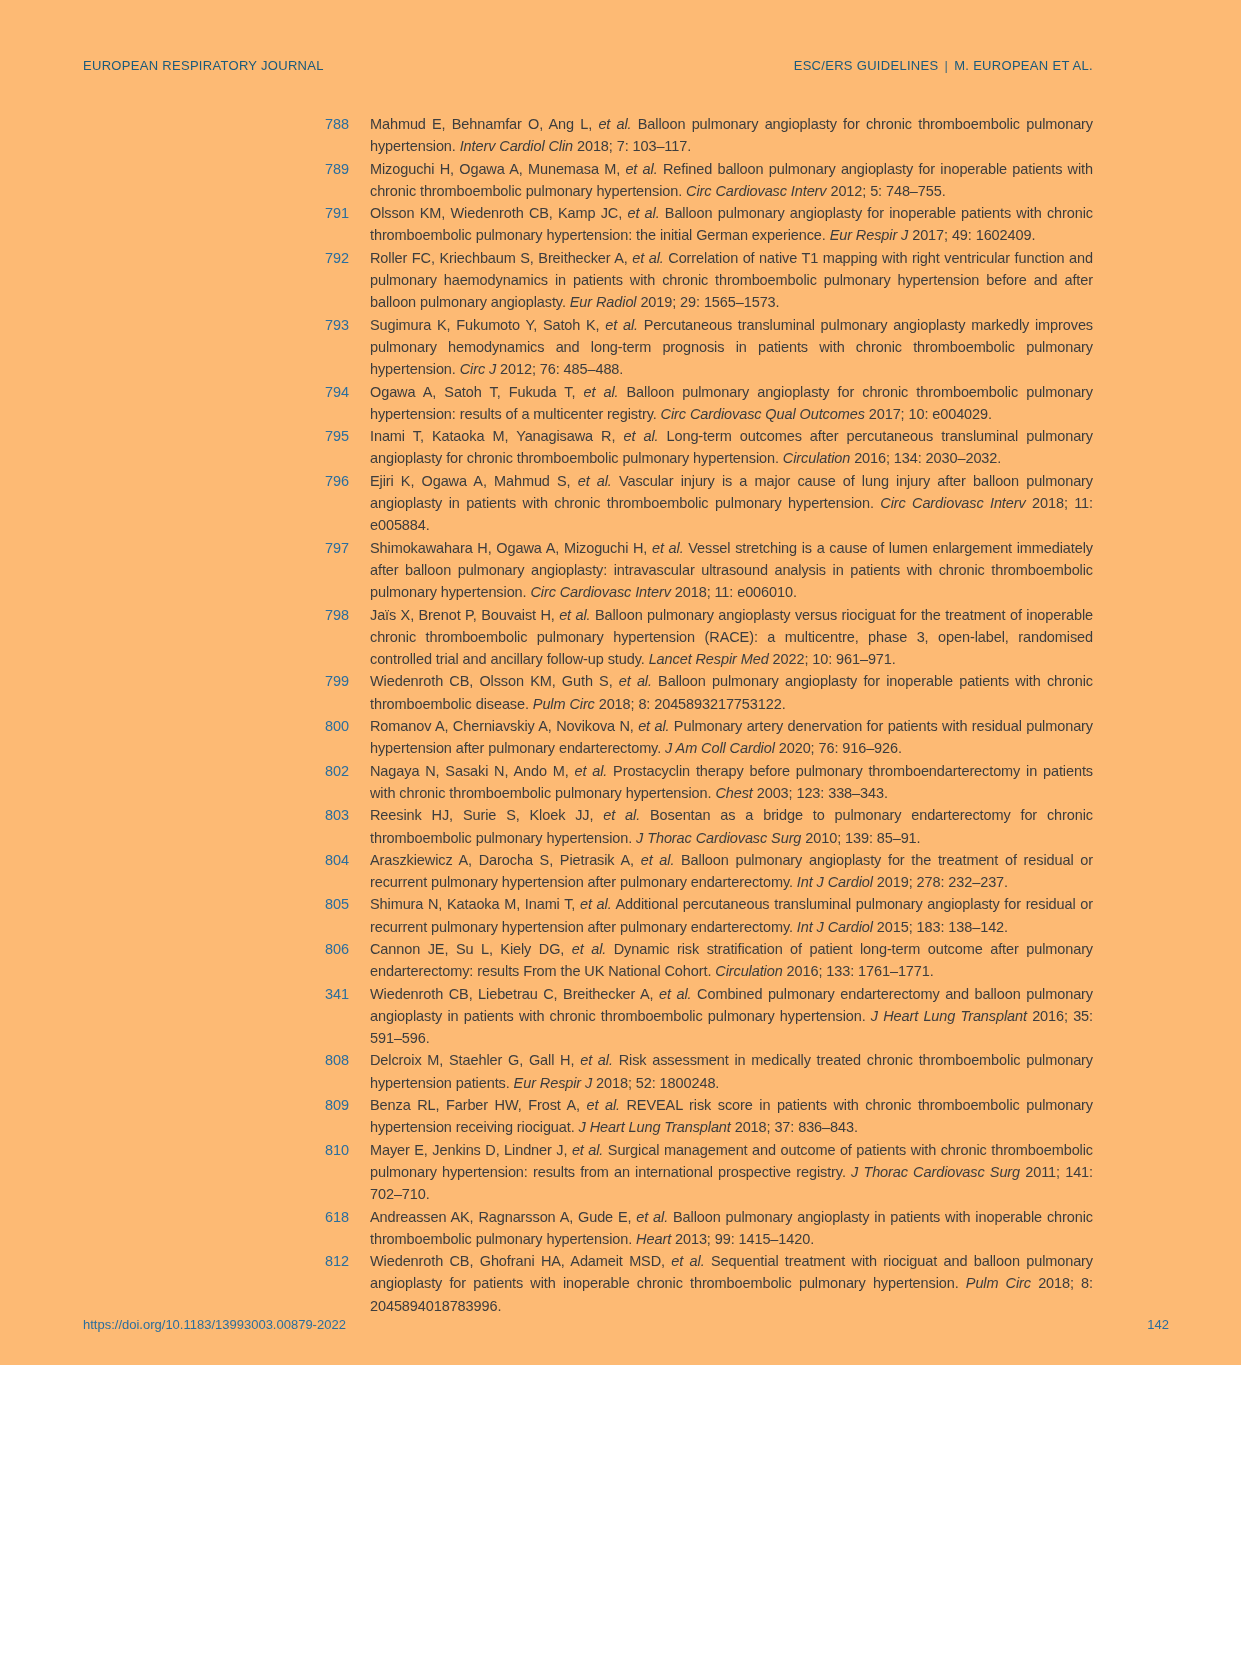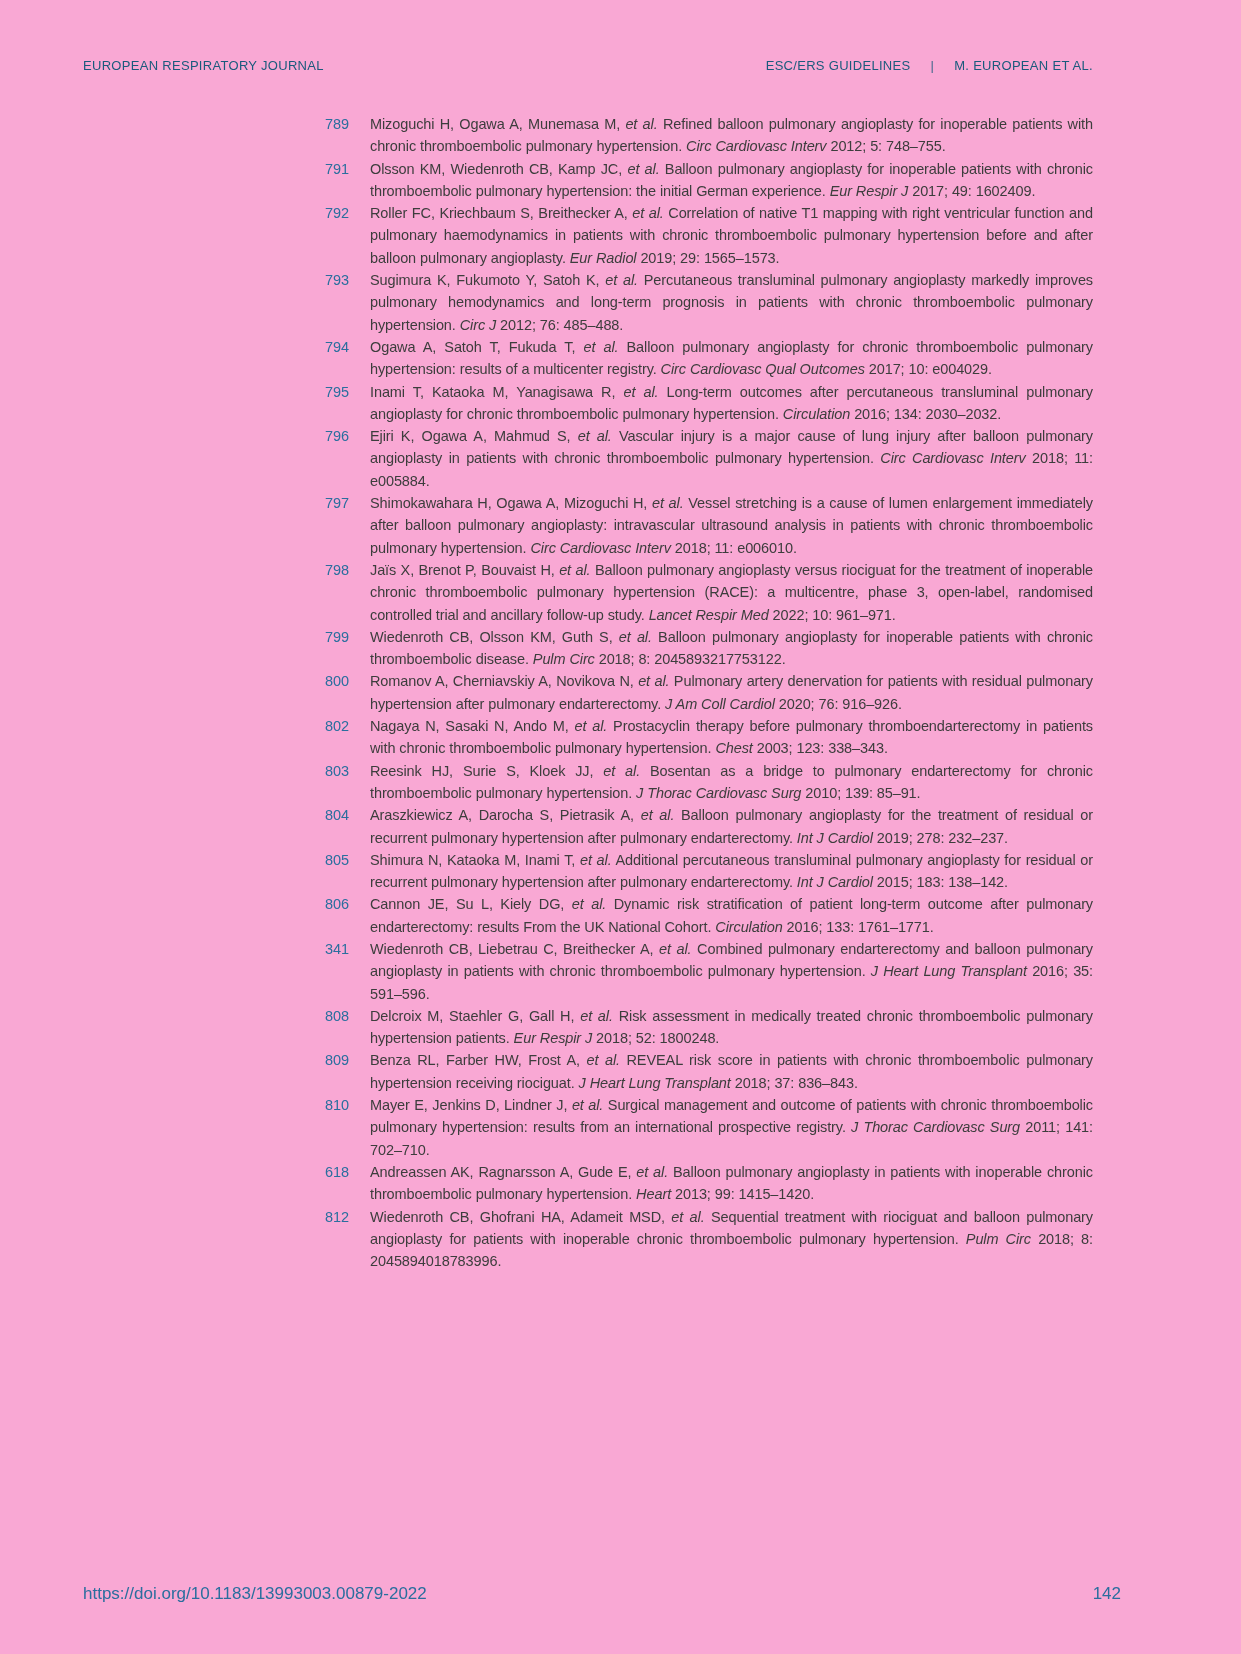--- a/index.html
+++ b/index.html
@@ -1,32 +1,32 @@
 <!DOCTYPE html>
 <html style="--accent-blue: #2a6e9e; --header-teal: #1a5a7c; --body-text: #3d3d3d;"><head>
 <meta charset="utf-8">
 <style>
   html,body {margin:0; padding:0; background:#ffffff;}
   .page {
     position:relative;
-    width:1241px; height:1654px;
+    width:1241px; height:1365px;
     box-sizing:border-box;
-    background:#f9a8d4;
+    background:#fdba74;
     display:flex; flex-direction:column;
     font-family:"Liberation Sans","DejaVu Sans",sans-serif;
     overflow:hidden;
   }
   
   .page-header {
     display:flex; justify-content:space-between; align-items:baseline;
     padding:58px 148px 0 83px;
     font-size:13px; letter-spacing:0.3px;
     color:var(--header-teal,#1a5a7c);
   }
-  .page-header .right {display:flex; align-items:baseline; gap:20px;}
+  .page-header .right {display:flex; align-items:baseline; gap:6px;}
   .page-header .sep {color:var(--header-teal,#1a5a7c); font-weight:300; opacity:0.85;}
   
   .ref-list {
     list-style:none;
     margin:40px 148px 0 325px;
     padding:0;
     width:768px;
     font-size:14.5px;
     line-height:22.3px;
     color:var(--body-text,#3d3d3d);
@@ -40,41 +40,45 @@
   }
   .ref-text {
     flex:1; margin:0;
     text-align:justify;
   }
   .ref-text .it {font-style:italic;}
   
   .page-footer {
     margin-top:auto;
     display:flex; justify-content:space-between; align-items:flex-end;
-    padding:0 120px 50px 83px;
-    font-size:17px;
+    padding:0 72px 50px 83px;
+    font-size:13px;
     color:var(--accent-blue,#2a6e9e);
   }
   .doi-link {color:var(--accent-blue,#2a6e9e); text-decoration:none; cursor:pointer;}
 </style>
 </head>
 <body>
 
 <div class="page">
 
   <div class="page-header">
     <span class="left">EUROPEAN RESPIRATORY JOURNAL</span>
     <span class="right">
       <span>ESC/ERS GUIDELINES</span>
       <span class="sep">|</span>
       <span>M. EUROPEAN ET AL.</span>
     </span>
   </div>
 
   <ul class="ref-list">
+      <li class="ref-item">
+        <span class="ref-num">788</span>
+        <p class="ref-text"><span>Mahmud E, Behnamfar O, Ang L, </span><span class="it">et al.</span><span> Balloon pulmonary angioplasty for chronic thromboembolic pulmonary hypertension. </span><span class="it">Interv Cardiol Clin</span><span> 2018; 7: 103–117.</span></p>
+      </li>
       <li class="ref-item">
         <span class="ref-num">789</span>
         <p class="ref-text"><span>Mizoguchi H, Ogawa A, Munemasa M, </span><span class="it">et al.</span><span> Refined balloon pulmonary angioplasty for inoperable patients with chronic thromboembolic pulmonary hypertension. </span><span class="it">Circ Cardiovasc Interv</span><span> 2012; 5: 748–755.</span></p>
       </li>
       <li class="ref-item">
         <span class="ref-num">791</span>
         <p class="ref-text"><span>Olsson KM, Wiedenroth CB, Kamp JC, </span><span class="it">et al.</span><span> Balloon pulmonary angioplasty for inoperable patients with chronic thromboembolic pulmonary hypertension: the initial German experience. </span><span class="it">Eur Respir J</span><span> 2017; 49: 1602409.</span></p>
       </li>
       <li class="ref-item">
         <span class="ref-num">792</span>

